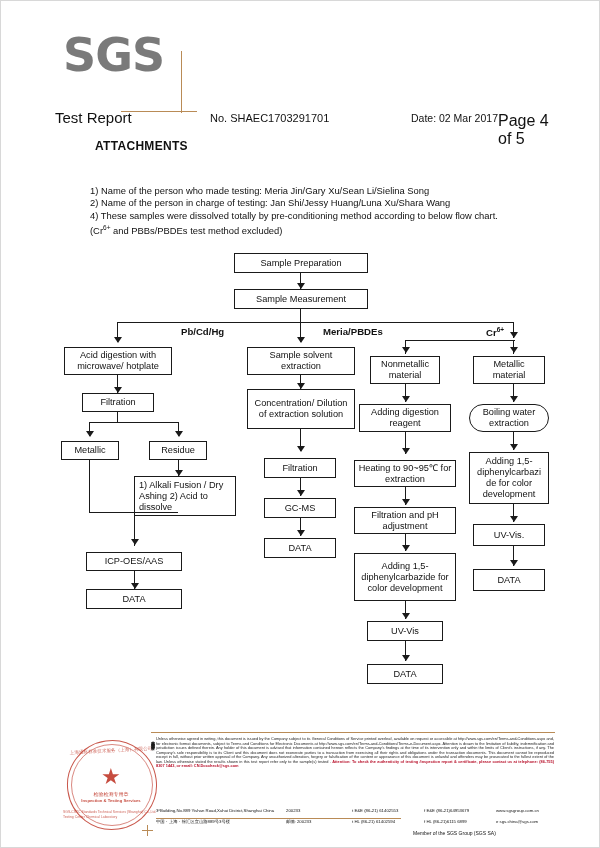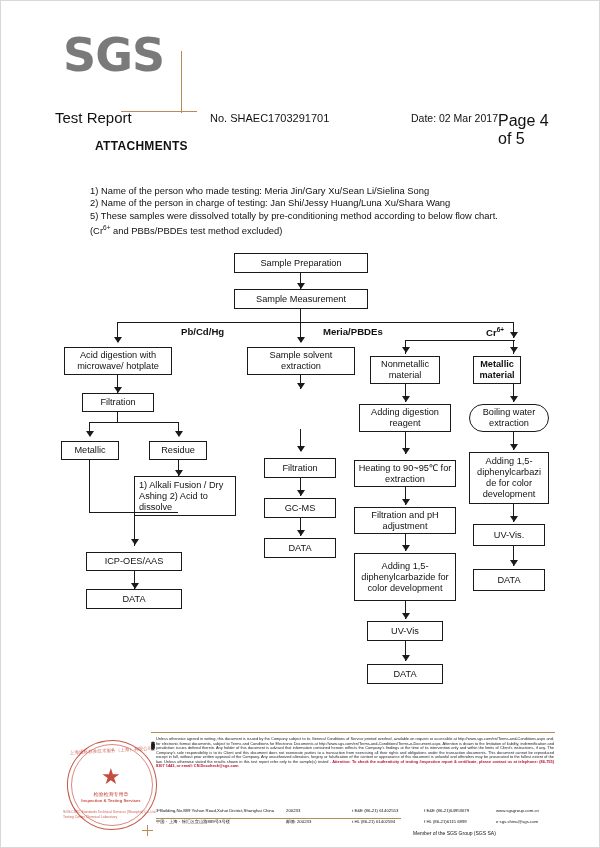--- a/index.html
+++ b/index.html
@@ -95,21 +95,21 @@
     <div class="hdr-no">No. SHAEC1703291701</div>
     <div class="hdr-date">Date: 02 Mar 2017</div>
     <div class="hdr-page">Page 4 of 5</div>
   </div>
 
   <div class="attach">ATTACHMENTS</div>
 
   <div class="notes">
     <div>1) Name of the person who made testing: Meria Jin/Gary Xu/Sean Li/Sielina Song</div>
     <div>2) Name of the person in charge of testing: Jan Shi/Jessy Huang/Luna Xu/Shara Wang</div>
-    <div>5) These samples were dissolved totally by pre-conditioning method according to below flow chart.</div>
+    <div>4) These samples were dissolved totally by pre-conditioning method according to below flow chart.</div>
     <div><span>(Cr</span><sup>6+</sup><span> and PBBs/PBDEs test method excluded)</span></div>
   </div>
 
   <div class="flow">
 
     <div class="box" style="left:233px;top:252px;width:134px;height:20px;">Sample Preparation</div>
     <div class="ln vln" style="left:299px;top:272px;height:16px;"></div>
     <div class="arw" style="left:296px;top:282px;"></div>
 
     <div class="box" style="left:233px;top:288px;width:134px;height:20px;">Sample Measurement</div>
@@ -155,20 +155,21 @@
     <div class="ln vln" style="left:133px;top:570px;height:18px;"></div>
     <div class="arw" style="left:130px;top:582px;"></div>
     <div class="box" style="left:85px;top:588px;width:96px;height:20px;">DATA</div>
 
     <div class="ln vln" style="left:299px;top:321px;height:20px;"></div>
     <div class="arw" style="left:296px;top:336px;"></div>
     <div class="box" style="left:246px;top:346px;width:108px;height:28px;">Sample solvent extraction</div>
 
     <div class="ln vln" style="left:299px;top:374px;height:14px;"></div>
     <div class="arw" style="left:296px;top:382px;"></div>
+    <div class="box" style="left:246px;top:388px;width:108px;height:40px;">Concentration/ Dilution of extraction solution</div>
 
     <div class="ln vln" style="left:299px;top:428px;height:22px;"></div>
     <div class="arw" style="left:296px;top:445px;"></div>
     <div class="box" style="left:263px;top:457px;width:72px;height:20px;">Filtration</div>
 
     <div class="ln vln" style="left:299px;top:477px;height:18px;"></div>
     <div class="arw" style="left:296px;top:489px;"></div>
     <div class="box" style="left:263px;top:497px;width:72px;height:20px;">GC-MS</div>
 
     <div class="ln vln" style="left:299px;top:517px;height:18px;"></div>
@@ -202,21 +203,21 @@
     <div class="ln vln" style="left:404px;top:600px;height:18px;"></div>
     <div class="arw" style="left:401px;top:612px;"></div>
     <div class="box" style="left:366px;top:620px;width:76px;height:20px;">UV-Vis</div>
 
     <div class="ln vln" style="left:404px;top:640px;height:20px;"></div>
     <div class="arw" style="left:401px;top:654px;"></div>
     <div class="box" style="left:366px;top:663px;width:76px;height:20px;">DATA</div>
 
     <div class="ln vln" style="left:512px;top:339px;height:14px;"></div>
     <div class="arw" style="left:509px;top:346px;"></div>
-    <div class="box" style="left:472px;top:355px;width:48px;height:28px;font-weight:bold;">Metallic material</div>
+    <div class="box" style="left:472px;top:355px;width:72px;height:28px;">Metallic material</div>
 
     <div class="ln vln" style="left:512px;top:383px;height:18px;"></div>
     <div class="arw" style="left:509px;top:395px;"></div>
     <div class="box" style="left:468px;top:403px;width:80px;height:28px;border-radius:14px;">Boiling water extraction</div>
 
     <div class="ln vln" style="left:512px;top:431px;height:18px;"></div>
     <div class="arw" style="left:509px;top:443px;"></div>
     <div class="box" style="left:468px;top:451px;width:80px;height:52px;">Adding 1,5-diphenylcarbazi de for color development</div>
 
     <div class="ln vln" style="left:512px;top:503px;height:18px;"></div>

